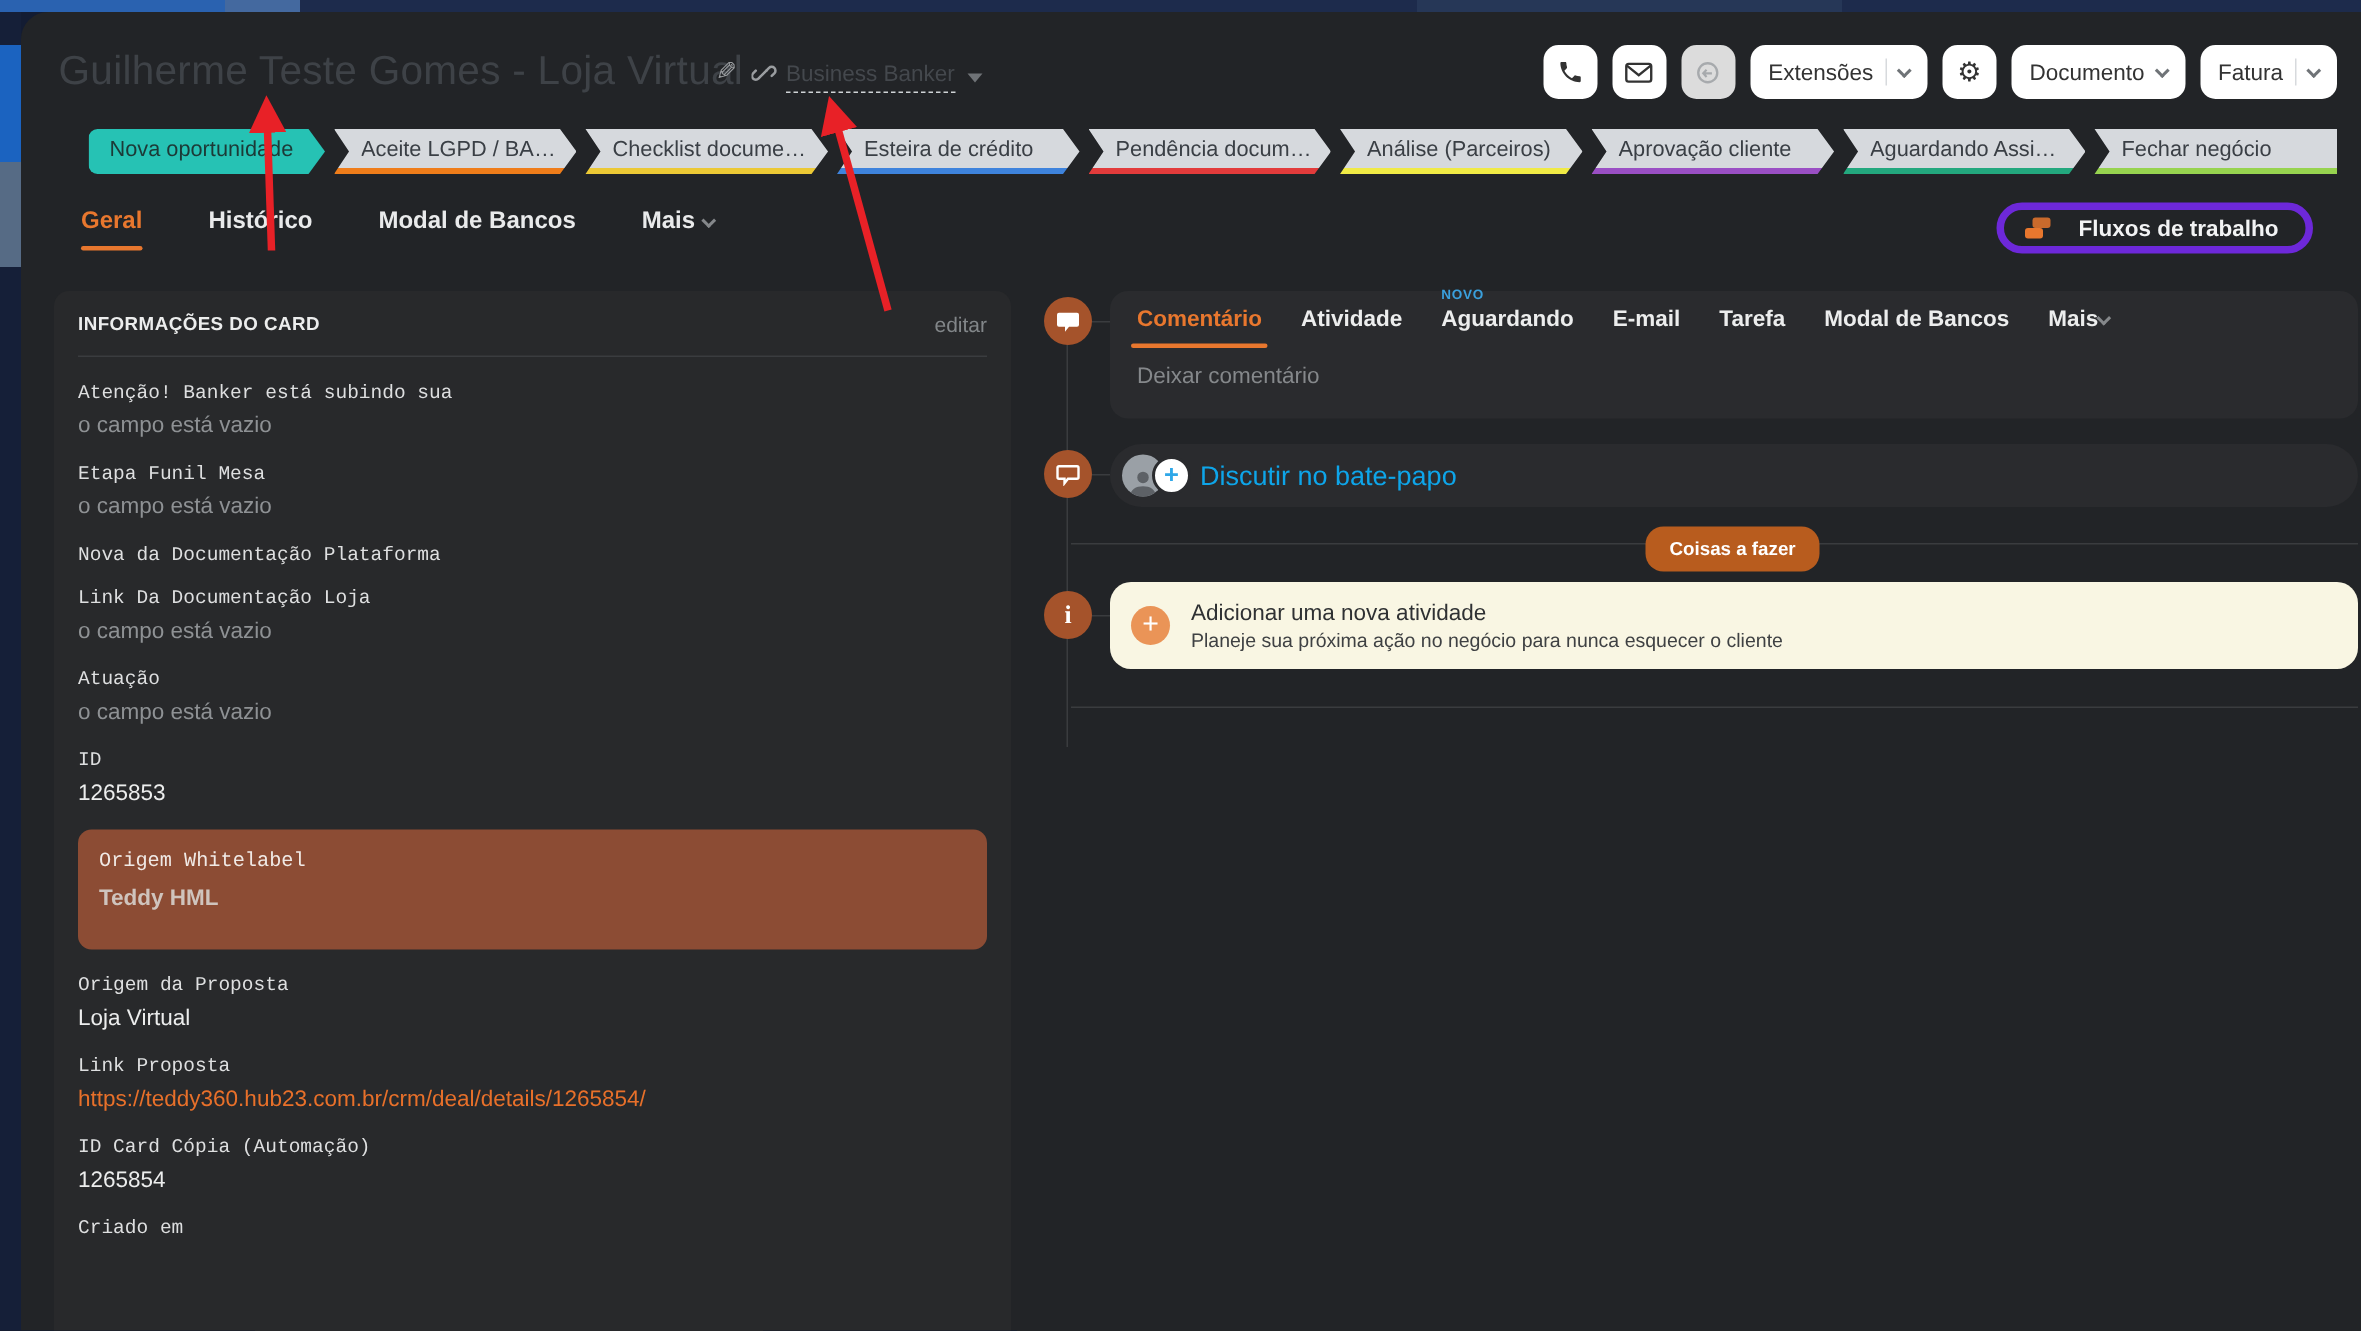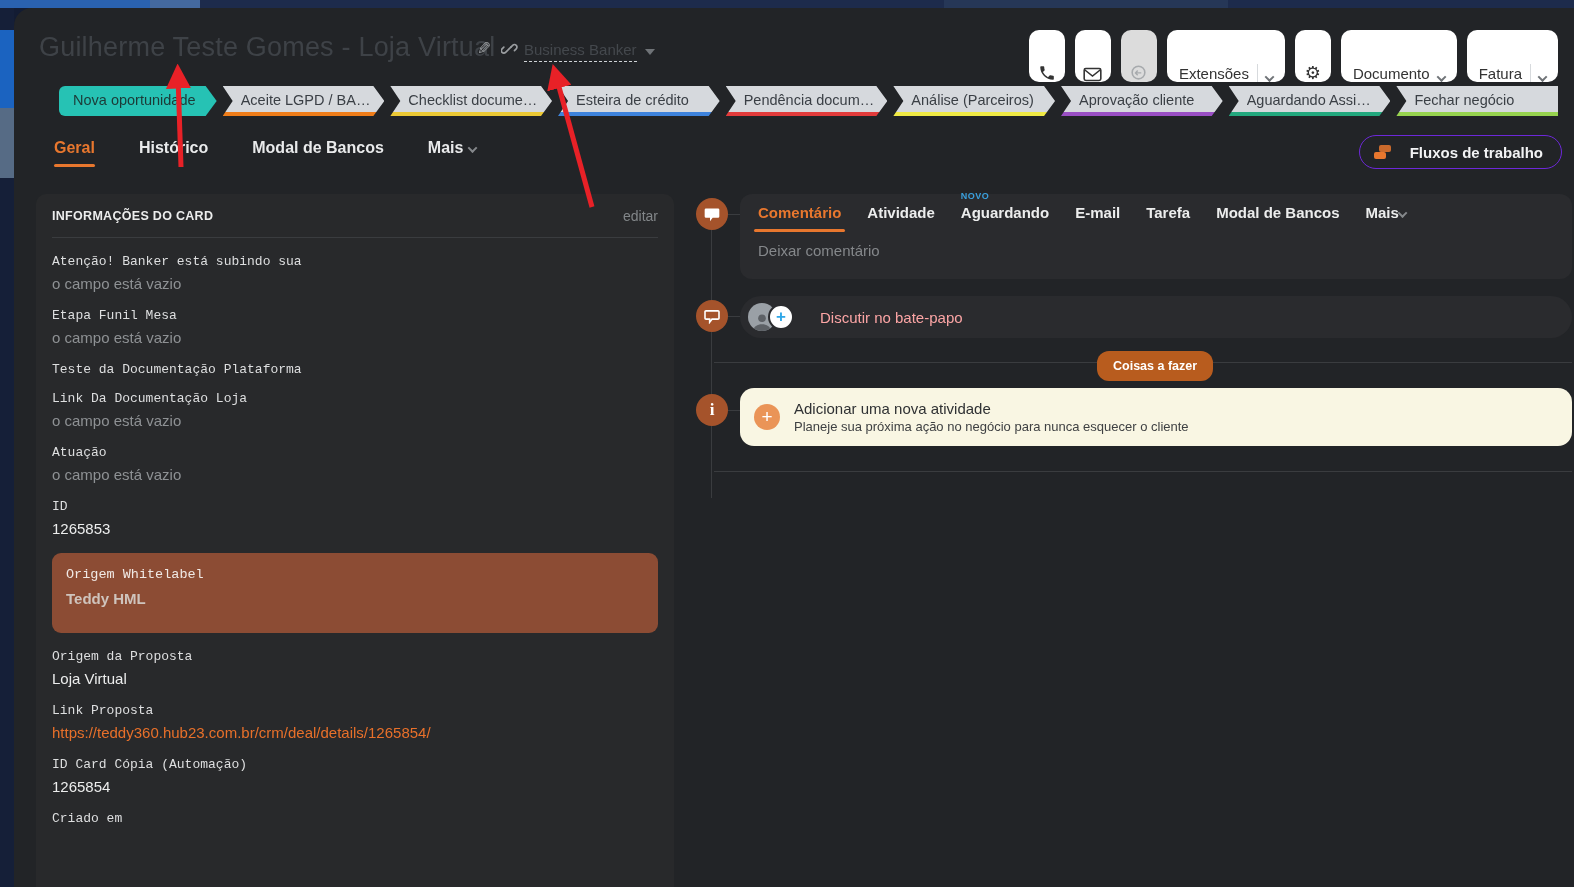--- a/index.html
+++ b/index.html
@@ -24,21 +24,21 @@
   .title-icons { position:absolute; left:463px; top:30px; display:flex; gap:10px; align-items:center; }
   .pencil-ic { font-size:17px; color:#9a9da0; transform:scaleX(-1); }
   .chain-ic svg { display:block; }
   .assign-wrap { position:absolute; left:510px; top:33px; display:flex; align-items:center; gap:8px; }
   .assign-label { font-size:15px; color:#44484d; border-bottom:1px dashed #cfd3d6; padding-bottom:3px; }
   .caret-down { width:0; height:0; border-left:5px solid transparent; border-right:5px solid transparent;
     border-top:6px solid #6f7377; }
 
   
   .actions { position:absolute; top:22px; right:16px; display:flex; gap:10px; align-items:center; }
-  .act-btn { height:52px; background:#fff; border-radius:10px; display:flex; align-items:flex-end;
+  .act-btn { height:36px; background:#fff; border-radius:10px; display:flex; align-items:center;
     justify-content:center; color:#333; cursor:pointer; }
   .act-icon { width:36px; }
   .act-btn.disabled { background:#dcdcdc; color:#a7aaad; }
   .act-drop { padding:0 12px; font-size:15px; gap:8px; }
   .v-div { width:1px; height:18px; background:#d7dadd; }
   .chev { width:7px; height:7px; border-right:2px solid #6f7377; border-bottom:2px solid #6f7377;
     transform:rotate(45deg) translate(-1px,-1px); display:inline-block; }
   .chev.gray { border-color:#85888b; }
   .glyph { font-size:18px; line-height:1; }
 
@@ -61,22 +61,22 @@
   .s8 { background:linear-gradient(#d6d9dd calc(100% - 4px), #23a87e calc(100% - 4px)); }
   .s9 { background:linear-gradient(#d6d9dd calc(100% - 4px), #97d34f calc(100% - 4px)); }
 
   
   .nav-tabs { position:absolute; left:40px; top:131px; display:flex; gap:44px; align-items:center; }
   .nav-tab { font-size:16px; font-weight:700; color:#e9eaeb; cursor:pointer; padding-bottom:10px; position:relative; }
   .nav-tab.active { color:#e8772e; }
   .nav-tab.active::after { content:""; position:absolute; left:0; right:0; bottom:0; height:3px;
     background:#e8772e; border-radius:2px; }
   .nav-tab .chev { margin-left:6px; }
-  .wf-btn { position:absolute; top:127px; right:12px; height:34px; padding:0 18px 0 14px;
-    border:1px solid #6d28d9; border-radius:17px; display:flex; align-items:center; gap:18px;
+  .wf-btn { position:absolute; top:127px; right:32px; height:34px; padding:0 18px 0 14px;
+    border:5px solid #6d28d9; border-radius:17px; display:flex; align-items:center; gap:18px;
     color:#f2f3f4; font-size:15px; font-weight:700; cursor:pointer; }
   .wf-icon { position:relative; width:18px; height:14px; }
   .wf-icon i { position:absolute; border-radius:2px; background:#e8772e; }
   .wf-icon .r1 { left:5px; top:0; width:12px; height:7px; opacity:.85; }
   .wf-icon .r2 { left:0; top:7px; width:12px; height:7px; }
 
   
   .info-panel { position:absolute; left:22px; top:186px; width:638px; height:701px;
     background:#28292b; border-radius:10px 10px 0 0; padding:14px 16px; overflow:hidden; }
   .ip-head { display:flex; justify-content:space-between; align-items:center; }
@@ -117,21 +117,21 @@
   .comment-input::placeholder { color:#85888b; }
 
   .chat-row { position:absolute; left:726px; top:288px; width:832px; height:42px;
     background:#2a2b2e; border-radius:21px; display:flex; align-items:center; padding:0 8px; cursor:pointer; }
   .avatars { position:relative; width:52px; height:30px; }
   .avatar { position:absolute; left:0; top:1px; width:28px; height:28px; border-radius:50%;
     background:#9aa0a6; display:flex; align-items:flex-end; justify-content:center; overflow:hidden; }
   .avatar-add { position:absolute; left:20px; top:2px; width:26px; height:26px; border-radius:50%;
     background:#fff; color:#2fa7e8; font-size:17px; font-weight:700; display:flex; align-items:center;
     justify-content:center; border:2px solid #2a2b2e; }
-  .chat-label { font-size:15px; color:#fca5a5; margin-left:20px; }
+  .chat-label { font-size:18px; color:#0ea5e9; margin-left:0; }
 
   .divider1 { position:absolute; left:700px; top:354px; width:858px; height:1px; background:#3a3c3f; }
   .todo-badge { position:absolute; left:1083px; top:343px; height:23px; padding:15px 16px;
     background:#b85c1e; border-radius:12px; color:#fff; font-size:12.5px; font-weight:700;
     display:flex; align-items:center; cursor:pointer; }
 
   .activity-card { position:absolute; left:726px; top:380px; width:832px; height:58px;
     background:#f9f6e3; border-radius:14px; display:flex; align-items:center; padding:0 14px;
     gap:14px; cursor:pointer; }
   .plus-circle { width:26px; height:26px; border-radius:50%; background:#ea9457; color:#fff;
@@ -262,21 +262,21 @@
 
       <div class="field">
         <div class="f-label">Atenção! Banker está subindo sua</div>
         <div class="f-value empty">o campo está vazio</div>
       </div>
       <div class="field">
         <div class="f-label">Etapa Funil Mesa</div>
         <div class="f-value empty">o campo está vazio</div>
       </div>
       <div class="field">
-        <div class="f-label">Teste da Documentação Plataforma</div>
+        <div class="f-label">Nova da Documentação Plataforma</div>
       </div>
       <div class="field">
         <div class="f-label">Link Da Documentação Loja</div>
         <div class="f-value empty">o campo está vazio</div>
       </div>
       <div class="field">
         <div class="f-label">Atuação</div>
         <div class="f-value empty">o campo está vazio</div>
       </div>
       <div class="field">

